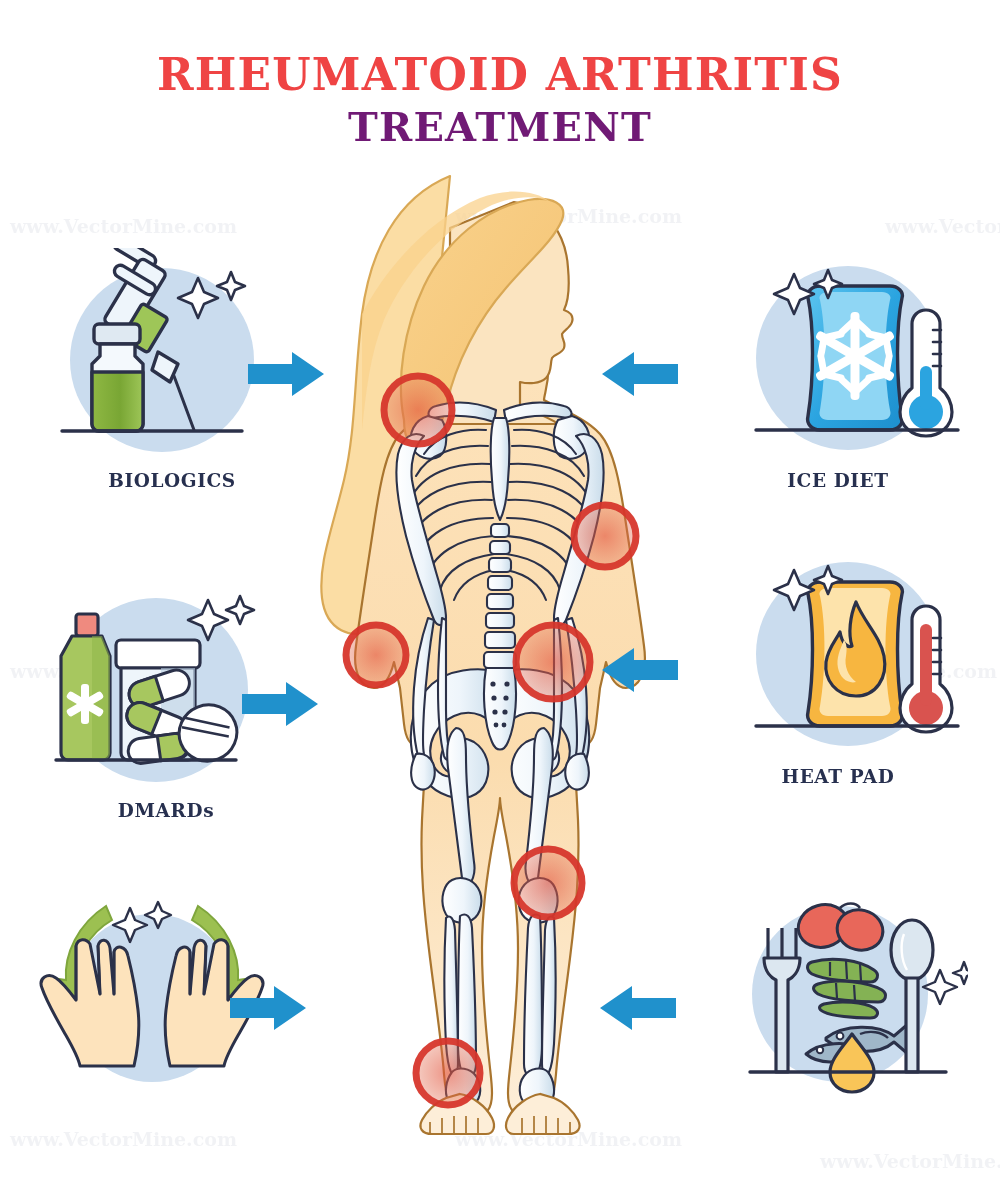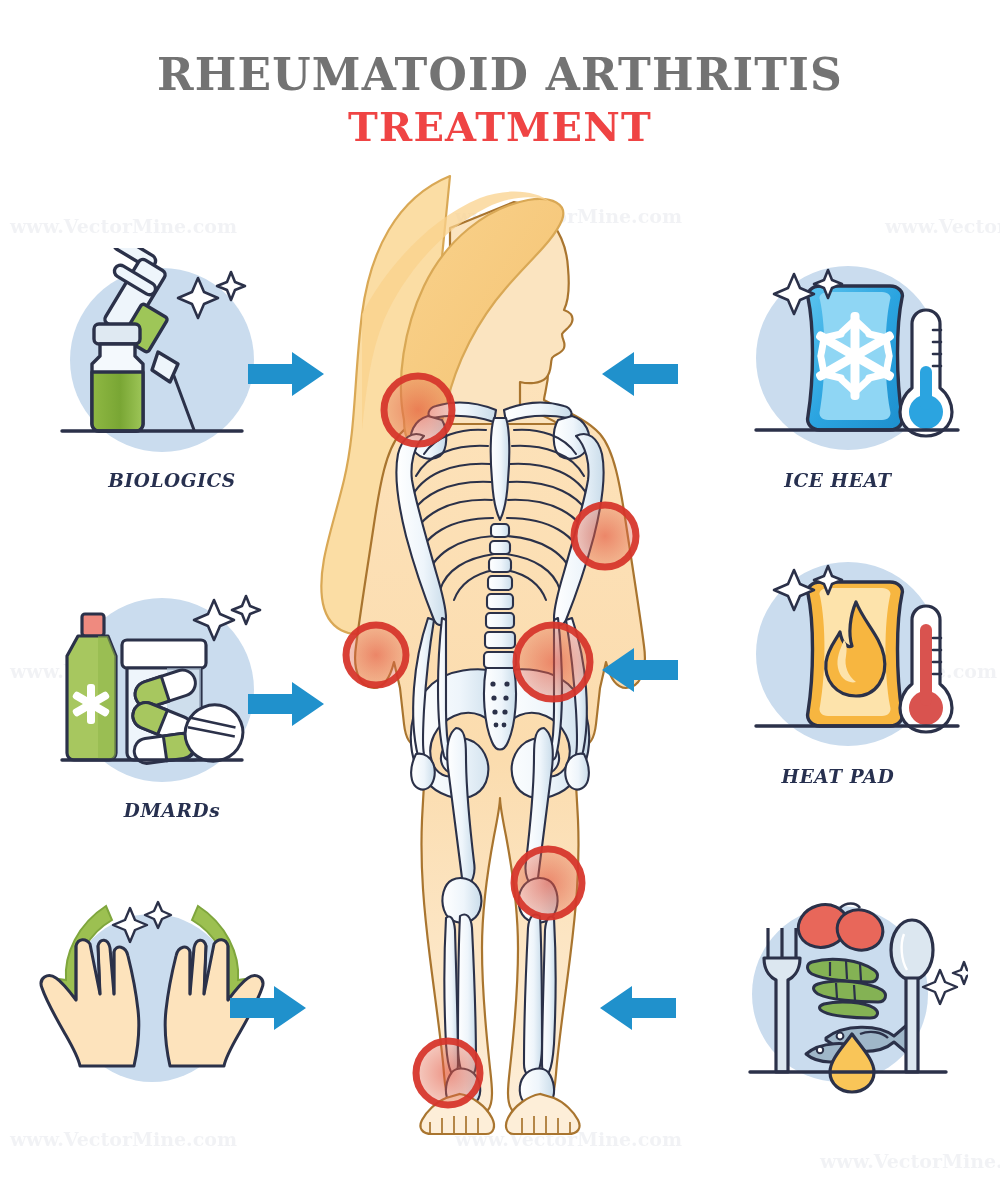--- a/index.html
+++ b/index.html
@@ -19,30 +19,30 @@
   .title-block {
     position: absolute; top: 52px; left: 0; width: 1000px;
     text-align: center;
   }
   .title-main {
     display: block;
     font-family: "DejaVu Serif", "Liberation Serif", serif;
     font-weight: 700;
     font-size: 44px;
     letter-spacing: 1.2px;
-    color: #737373;
+    color: #ef4444;
     line-height: 1.05;
   }
   .title-sub {
     display: block;
     font-family: "DejaVu Serif", "Liberation Serif", serif;
     font-weight: 700;
     font-size: 40px;
     letter-spacing: 1.2px;
-    color: #ef4444;
+    color: #701a75;
     margin-top: 8px;
     line-height: 1.05;
   }
 
   
   .wm {
     position: absolute;
     font-family: "DejaVu Serif", "Liberation Serif", serif;
     font-weight: 700;
     color: #9aa3b5;
@@ -61,21 +61,20 @@
   .card-label {
     position: absolute; left: 0; width: 260px;
     top: 222px;
     text-align: center;
     font-family: "DejaVu Serif", "Liberation Serif", serif;
     font-weight: 700;
     font-size: 18.5px;
     letter-spacing: .6px;
     color: #27304f;
     white-space: nowrap;
-    font-style: italic;
   }
   .card.right .icon-wrap { left: 30px; }
   .card.right .card-label { left: 30px; }
 
   .arrow { position: absolute; width: 76px; height: 52px; }
 
   
   #figure {
     position: absolute;
     left: 300px; top: 168px;
@@ -392,21 +391,21 @@
       </svg>
     </div>
     <div class="card-label">BIOLOGICS</div>
     <div class="arrow" style="left:206px; top:100px;">
       <svg viewBox="0 0 76 52" width="76" height="52">
         <path d="M0 16 L 44 16 L 44 4 L 76 26 L 44 48 L 44 36 L 0 36 Z" fill="#2091cc"></path>
       </svg>
     </div>
   </div>
 
-  <div class="card left" style="left:42px; top:578px;">
+  <div class="card left" style="left:36px; top:578px;">
     <div class="icon-wrap">
       <svg viewBox="0 0 260 224" width="260" height="224">
         <circle cx="120" cy="112" r="92" fill="#cadcee"></circle>
 
         <g stroke="#2b3149" stroke-width="3.2" stroke-linejoin="round">
           <rect x="40" y="36" width="22" height="22" rx="3" fill="#ef8a7f"></rect>
           <path d="M36 58 L 66 58 L 74 78 L 74 175 C 74 179 71 182 67 182
                    L 32 182 C 28 182 25 179 25 175 L 25 78 Z" fill="#a7c75f"></path>
           <path d="M56 58 L 66 58 L 74 78 L 74 175 C 74 179 71 182 67 182 L 56 182 Z" fill="#8fb749" opacity=".55" stroke="none"></path>
           <g fill="#ffffff" stroke="none" transform="translate(49,126)">
@@ -557,21 +556,21 @@
           </g>
         </g>
 
         <g fill="#ffffff" stroke="#2b3149" stroke-width="2.6" stroke-linejoin="round">
           <path d="M86 26 L 92 40 L 106 46 L 92 52 L 86 66 L 80 52 L 66 46 L 80 40 Z"></path>
           <path d="M120 22 L 124 32 L 134 36 L 124 40 L 120 50 L 116 40 L 106 36 L 116 32 Z"></path>
         </g>
         <line x1="48" y1="182" x2="250" y2="182" stroke="#2b3149" stroke-width="3.4" stroke-linecap="round"></line>
       </svg>
     </div>
-    <div class="card-label">ICE HEAT</div>
+    <div class="card-label">ICE DIET</div>
     <div class="arrow" style="left:-76px; top:100px;">
       <svg viewBox="0 0 76 52" width="76" height="52">
         <path d="M76 16 L 32 16 L 32 4 L 0 26 L 32 48 L 32 36 L 76 36 Z" fill="#2091cc"></path>
       </svg>
     </div>
   </div>
 
   <div class="card right" style="left:678px; top:544px;">
     <div class="icon-wrap">
       <svg viewBox="0 0 260 224" width="260" height="224">

